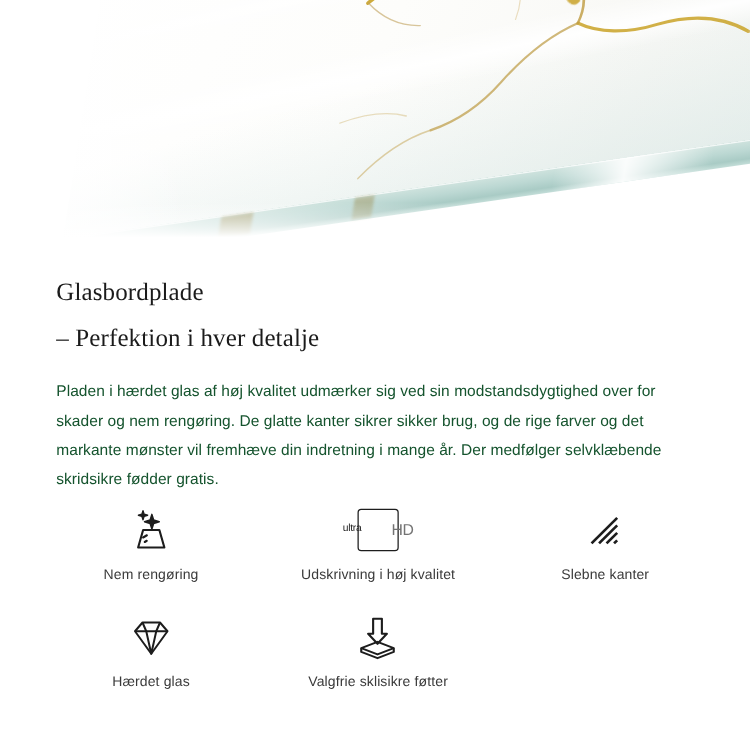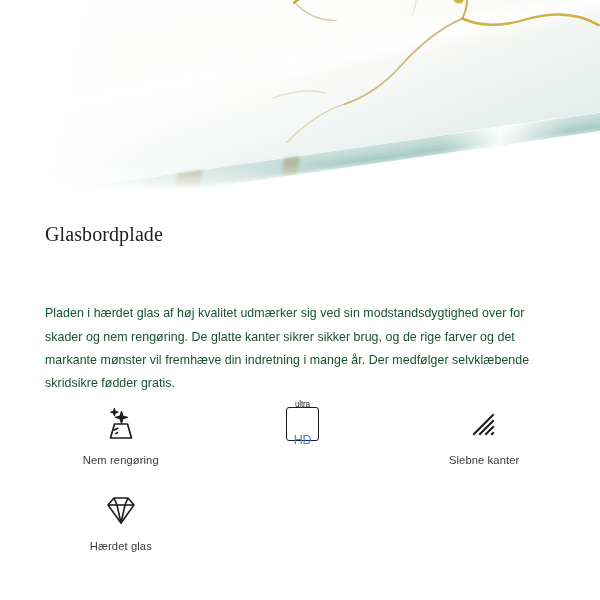--- a/index.html
+++ b/index.html
@@ -163,35 +163,35 @@
     letter-spacing: 0.1px;
   }
 
   
   .hd-badge {
     width: 31px;
     height: 32px;
     border: 1.7px solid #1d1d1d;
     border-radius: 3px;
     display: flex;
-    flex-direction: column;
+    flex-direction: row;
     align-items: center;
     justify-content: center;
     line-height: 1;
     gap: 24px;
   }
   .hd-badge .hd-small {
     font-size: 8.2px;
     color: #1d1d1d;
     letter-spacing: -0.2px;
     margin-bottom: 1px;
   }
   .hd-badge .hd-big {
     font-size: 12.6px;
-    color: #3b82f6;
+    color: #737373;
     letter-spacing: -0.3px;
   }
 </style>
 </head>
 <body>
 
 <div class="page">
 
   <div class="hero">
 
@@ -243,20 +243,21 @@
       <div class="slab-edge-spot" style="left:128px; width:26px;"></div>
       <div class="slab-edge-spot" style="left:236px; width:16px; opacity:.7;"></div>
     </div>
 
     <div class="hero-fade-left"></div>
     <div class="hero-fade-bottom"></div>
   </div>
 
   <h1 class="headline">
     <span class="headline-line">Glasbordplade</span>
+    <span class="headline-line">– Perfektion i hver detalje</span>
   </h1>
 
   <p class="body-copy">Pladen i hærdet glas af høj kvalitet udmærker sig ved sin modstandsdygtighed over for skader og nem rengøring. De glatte kanter sikrer sikker brug, og de rige farver og det markante mønster vil fremhæve din indretning i mange år. Der medfølger selvklæbende skridsikre fødder gratis.</p>
 
   <div class="features">
 
     <div class="feature">
       <div class="feature-icon">
         <svg width="40" height="40" viewBox="0 0 40 40" fill="none" stroke="#1d1d1d" stroke-width="1.7" stroke-linecap="round" stroke-linejoin="round">
           <path d="M9.5,34 L13.5,20 L26.5,20 L30.5,34 Z"></path>
@@ -269,20 +270,21 @@
       <div class="feature-label">Nem rengøring</div>
     </div>
 
     <div class="feature">
       <div class="feature-icon">
         <div class="hd-badge">
           <span class="hd-small">ultra</span>
           <span class="hd-big">HD</span>
         </div>
       </div>
+      <div class="feature-label">Udskrivning i høj kvalitet</div>
     </div>
 
     <div class="feature">
       <div class="feature-icon">
         <svg width="36" height="34" viewBox="0 0 36 34" fill="none" stroke="#1d1d1d" stroke-width="2.1" stroke-linecap="square">
           <path d="M8,27 L27,8"></path>
           <path d="M14,27 L27,14"></path>
           <path d="M20,27 L27,20"></path>
           <path d="M26,27 L27,26"></path>
         </svg>
@@ -294,16 +296,26 @@
       <div class="feature-icon">
         <svg width="40" height="36" viewBox="0 0 40 36" fill="none" stroke="#1d1d1d" stroke-width="1.6" stroke-linejoin="round">
           <path d="M7,13 L13,6 L27,6 L33,13 L20,31 Z"></path>
           <path d="M7,13 L33,13"></path>
           <path d="M13,6 L16,13 L20,31 L24,13 L27,6"></path>
         </svg>
       </div>
       <div class="feature-label">Hærdet glas</div>
     </div>
 
+    <div class="feature">
+      <div class="feature-icon">
+        <svg width="40" height="40" viewBox="0 0 40 40" fill="none" stroke="#1d1d1d" stroke-width="1.7" stroke-linejoin="round">
+          <path d="M16.5,5 L23.5,5 L23.5,17 L27.5,17 L20,25 L12.5,17 L16.5,17 Z"></path>
+          <path d="M20,23.5 L33,28.5 L20,33.5 L7,28.5 Z"></path>
+          <path d="M7,28.5 L7,31.5 L20,36.5 L33,31.5 L33,28.5"></path>
+        </svg>
+      </div>
+      <div class="feature-label">Valgfrie sklisikre føtter</div>
+    </div>
 
 
   </div>
 </div>
 
 </body></html>

